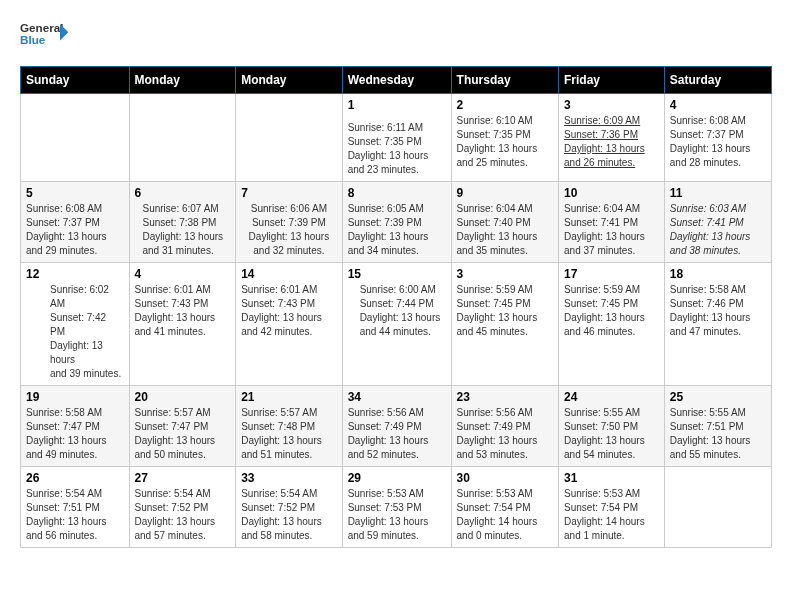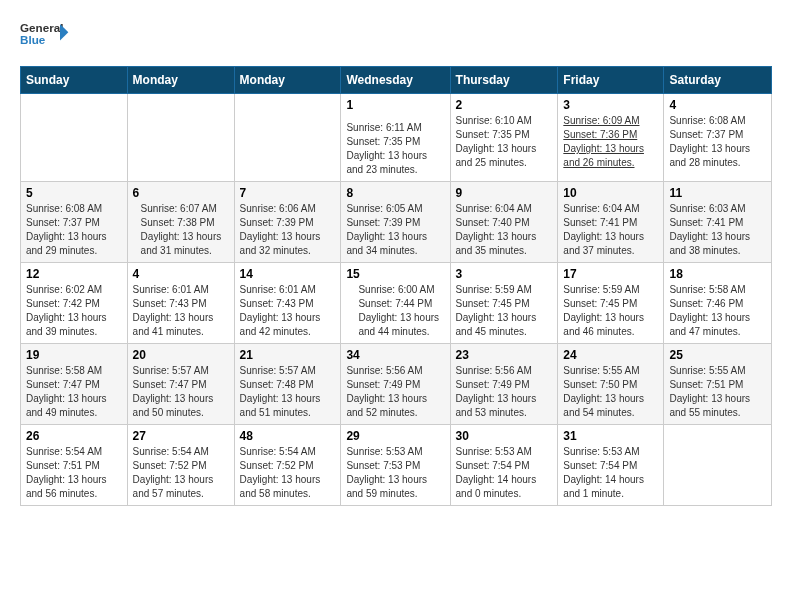--- a/index.html
+++ b/index.html
@@ -34,21 +34,21 @@
       font-size: 14px;
       color: #444;
       margin-top: 2px;
     }
     .calendar {
       width: 100%;
       border-collapse: collapse;
       font-size: 10.5px;
     }
     .calendar thead tr th {
-      background: #0c4a6e;
+      background: #000000;
       color: #fff;
       text-align: left;
       padding: 6px 5px;
       font-size: 12px;
       font-weight: bold;
       border: 1px solid #1a6aa0;
     }
     .calendar tbody tr td {
       vertical-align: top;
       border: 1px solid #ccc;
@@ -159,21 +159,21 @@
           </td>
           <td>
             <div class="day-num">6</div>
             <div class="day-info" style="white-space: pre-line; margin-left: 8px;">Sunrise: 6:07 AM
 Sunset: 7:38 PM
 Daylight: 13 hours
 and 31 minutes.</div>
           </td>
           <td>
             <div class="day-num">7</div>
-            <div class="day-info" style="white-space: pre-line;">Sunrise: 6:06 AM
+            <div class="day-info" style="white-space: pre-line; text-align: center;">Sunrise: 6:06 AM
 Sunset: 7:39 PM
 Daylight: 13 hours
 and 32 minutes.</div>
           </td>
           <td>
             <div class="day-num">8</div>
             <div class="day-info" style="white-space: pre-line;">Sunrise: 6:05 AM
 Sunset: 7:39 PM
 Daylight: 13 hours
 and 34 minutes.</div>
@@ -187,30 +187,30 @@
           </td>
           <td>
             <div class="day-num">10</div>
             <div class="day-info" style="white-space: pre-line;">Sunrise: 6:04 AM
 Sunset: 7:41 PM
 Daylight: 13 hours
 and 37 minutes.</div>
           </td>
           <td>
             <div class="day-num">11</div>
-            <div class="day-info" style="white-space: pre-line;">Sunrise: 6:03 AM
+            <div class="day-info" style="white-space: pre-line; font-style: italic;">Sunrise: 6:03 AM
 Sunset: 7:41 PM
 Daylight: 13 hours
 and 38 minutes.</div>
           </td>
         </tr>
         <tr>
           <td>
             <div class="day-num">12</div>
-            <div class="day-info" style="white-space: pre-line;">Sunrise: 6:02 AM
+            <div class="day-info" style="white-space: pre-line; margin-left: 24px;">Sunrise: 6:02 AM
 Sunset: 7:42 PM
 Daylight: 13 hours
 and 39 minutes.</div>
           </td>
           <td>
             <div class="day-num">4</div>
             <div class="day-info" style="white-space: pre-line;">Sunrise: 6:01 AM
 Sunset: 7:43 PM
 Daylight: 13 hours
 and 41 minutes.</div>
@@ -311,21 +311,21 @@
 and 56 minutes.</div>
           </td>
           <td>
             <div class="day-num">27</div>
             <div class="day-info" style="white-space: pre-line;">Sunrise: 5:54 AM
 Sunset: 7:52 PM
 Daylight: 13 hours
 and 57 minutes.</div>
           </td>
           <td>
-            <div class="day-num">48</div>
+            <div class="day-num">33</div>
             <div class="day-info" style="white-space: pre-line;">Sunrise: 5:54 AM
 Sunset: 7:52 PM
 Daylight: 13 hours
 and 58 minutes.</div>
           </td>
           <td>
             <div class="day-num">29</div>
             <div class="day-info" style="white-space: pre-line;">Sunrise: 5:53 AM
 Sunset: 7:53 PM
 Daylight: 13 hours

